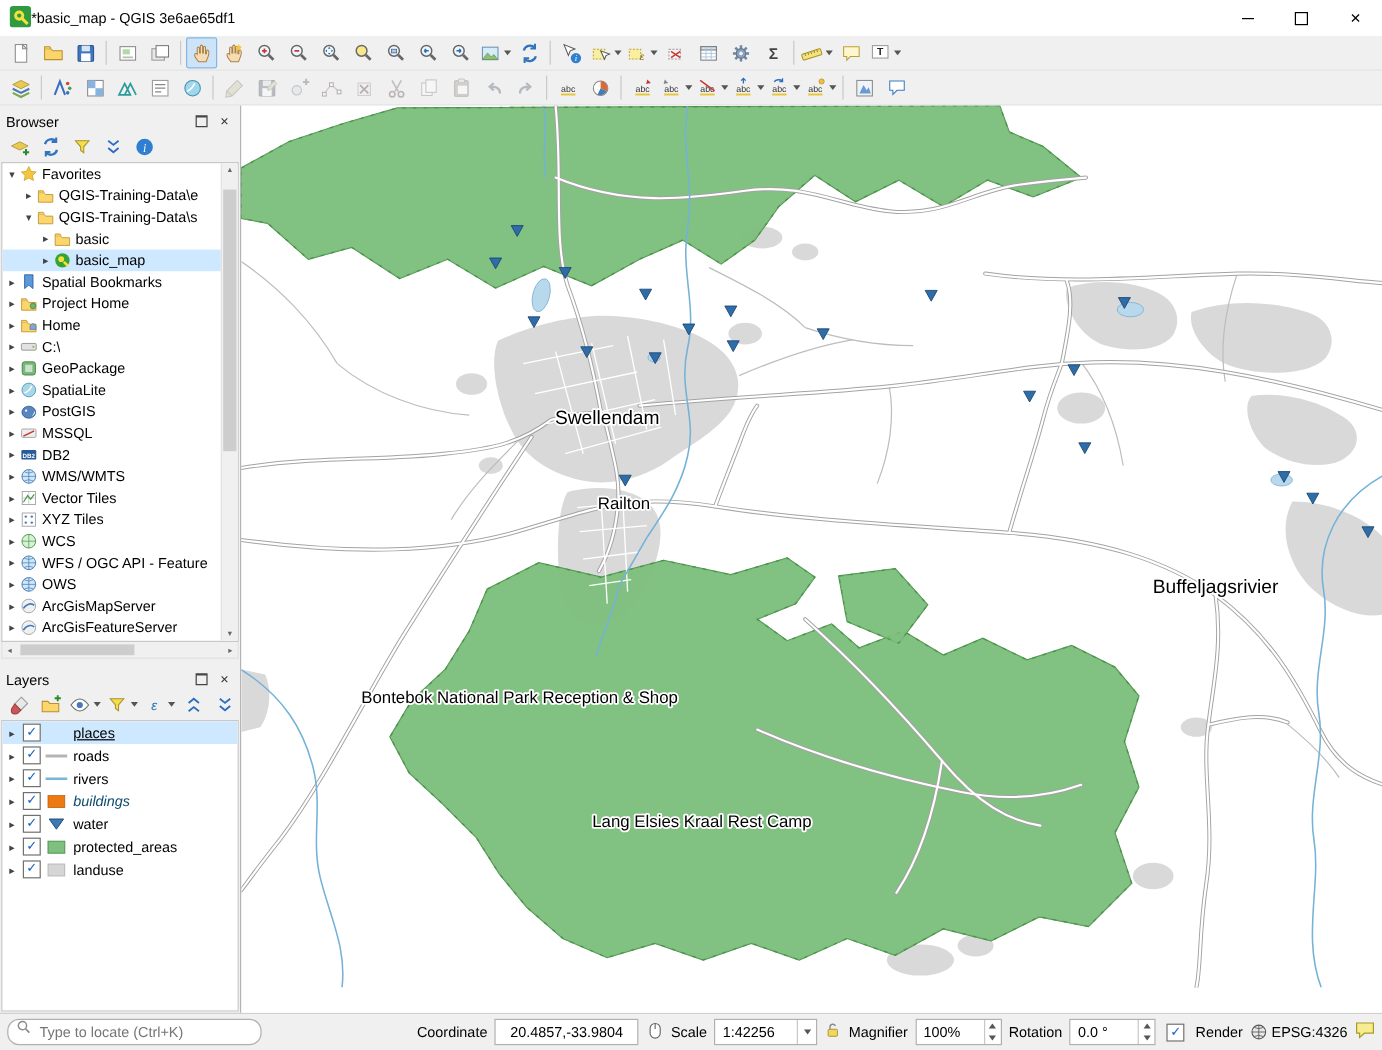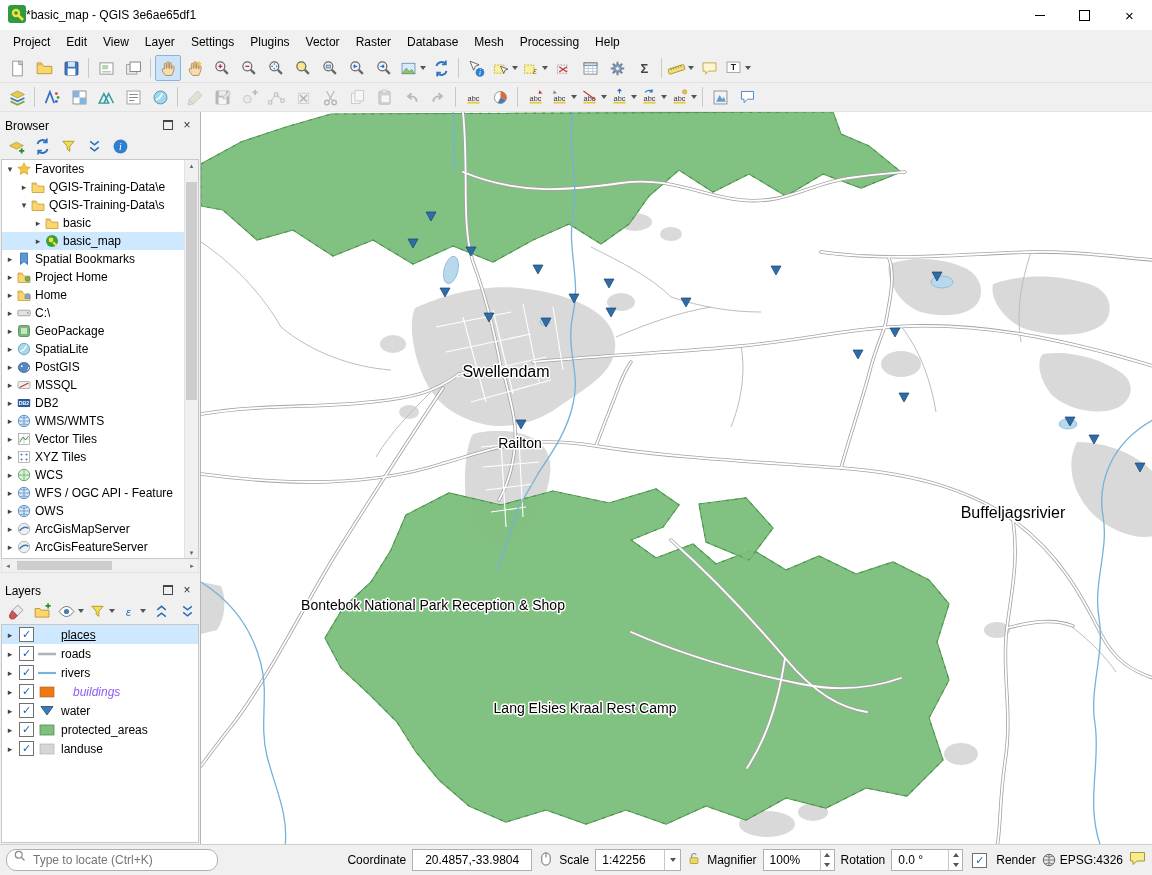--- a/index.html
+++ b/index.html
@@ -55,21 +55,21 @@
   .htrack{flex:1;height:11px;position:relative;}
   .hthumb{position:absolute;top:1px;bottom:1px;left:2%;width:55%;background:#cdcdcd;}
 
   .llist{flex:1;background:#fff;border:1px solid #c8c8c8;margin:0 1px 1px;overflow:hidden;}
   .lrow{height:19px;display:flex;align-items:center;padding-left:2px;}
   .lrow.sel{background:#cde8ff;}
   .cbx{width:13px;height:13px;border:1px solid #707070;background:#fff;font-size:11px;line-height:12px;text-align:center;color:#1464c0;margin:0 3px;flex:none;}
   .swatch{width:20px;height:12px;flex:none;display:flex;align-items:center;justify-content:center;}
   .llabel{padding-left:4px;}
   .llabel.u{text-decoration:underline;}
-  .llabel.i{font-style:italic;color:#8b5cf6;margin-left:12px;}
+  .llabel.i{font-style:italic;color:#0c4a6e;}
 
   
   .mapwrap{flex:1;background:#fff;border-left:1px solid #b4b4b4;overflow:hidden;position:relative;}
   .landuse{fill:#d9d9d9;stroke:none;}
   .park{fill:#7fbf7f;fill-opacity:.93;stroke:#4a934a;stroke-width:1.2;}
   .parkb{fill:none;stroke:#2e7d32;stroke-width:4;stroke-dasharray:3 6;opacity:.75;}
   .roadc{stroke:#a3a3a3;stroke-width:3.4;fill:none;stroke-linecap:round;}
   .roadf{stroke:#ffffff;stroke-width:1.8;fill:none;stroke-linecap:round;}
   .minor{stroke:#bdbdbd;stroke-width:1;fill:none;}
   .street{stroke:#ffffff;stroke-width:1.1;fill:none;}
@@ -114,34 +114,20 @@
         <i class="minglyph"></i>
       </span>
     <span class="wbtn">
         <i class="maxglyph"></i>
       </span>
     <span class="wbtn">
         <span class="xglyph">×</span>
       </span>
   </div>
 
-  <div class="menubar" id="menubar">
-      <span class="menu-item">Project</span>
-      <span class="menu-item">Edit</span>
-      <span class="menu-item">View</span>
-      <span class="menu-item">Layer</span>
-      <span class="menu-item">Settings</span>
-      <span class="menu-item">Plugins</span>
-      <span class="menu-item">Vector</span>
-      <span class="menu-item">Raster</span>
-      <span class="menu-item">Database</span>
-      <span class="menu-item">Mesh</span>
-      <span class="menu-item">Processing</span>
-      <span class="menu-item">Help</span>
-    </div>
 
   <div class="toolbar">
       <span class="ticon">
         <svg viewBox="0 0 22 22" width="19" height="19">
           <rect x="5.5" y="2.5" width="11" height="17" fill="#fff" stroke="#8a8a8a"></rect>
           <path d="M12.5 2.5l4 4h-4z" fill="#e3e3e3" stroke="#8a8a8a"></path>
         </svg>
       </span>
       <span class="ticon">
         <svg viewBox="0 0 22 22" width="19" height="19">

